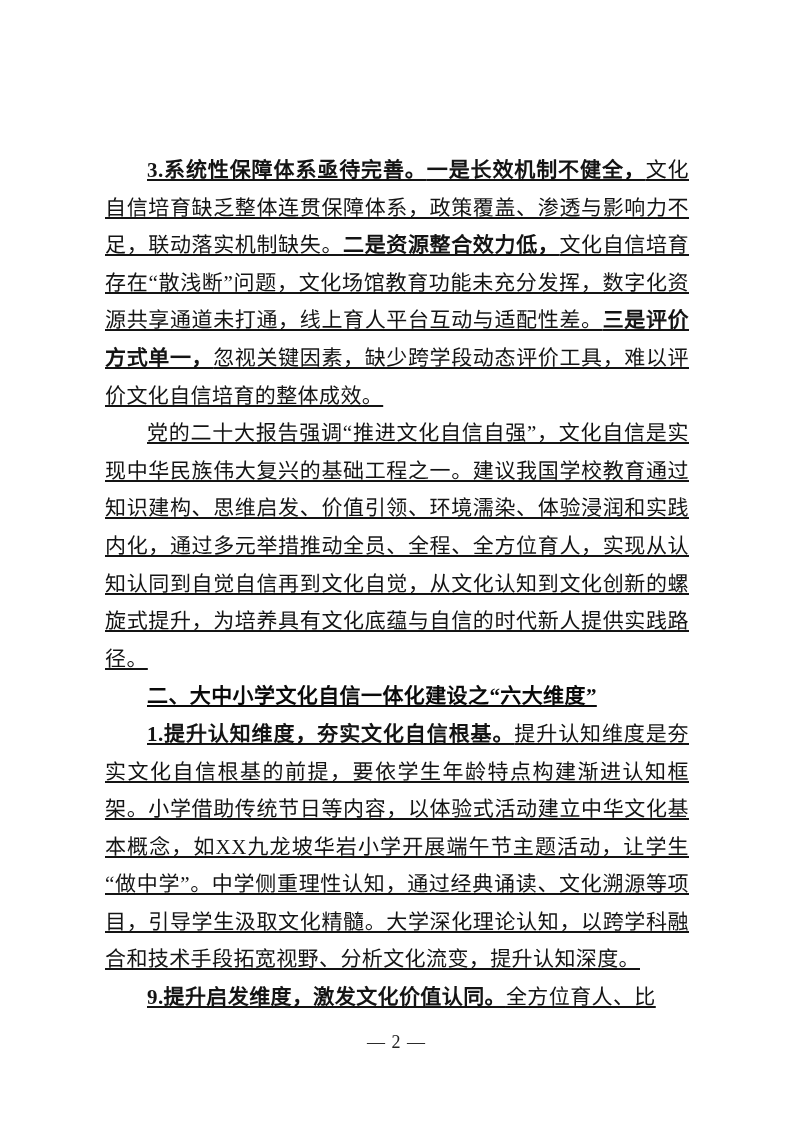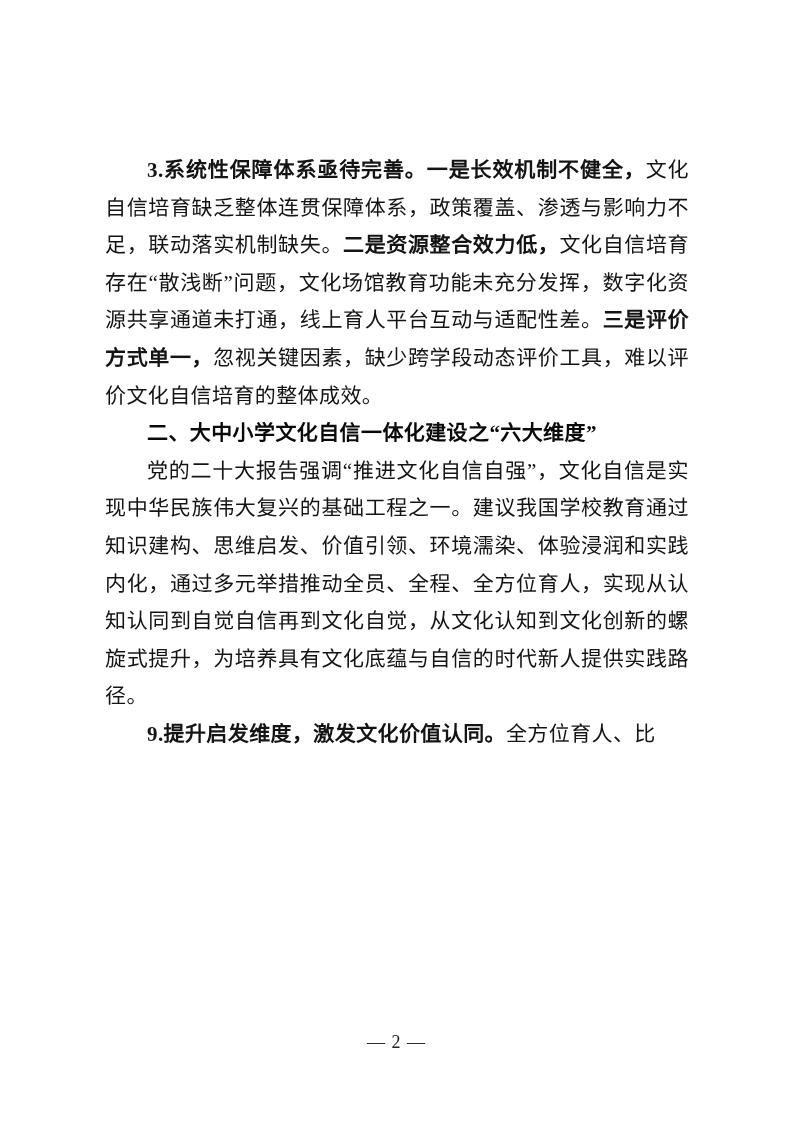--- a/index.html
+++ b/index.html
@@ -32,20 +32,21 @@
   p.para {
     margin: 0;
     font-size: 21px;
     line-height: 37.6px;
     text-align: justify;
     text-justify: inter-ideograph;
     text-indent: 2em;
     letter-spacing: 0.4px;
     word-break: break-all;
     color: #141414;
+    text-decoration: underline;
   }
   p.para .bold {
     font-weight: bold;
   }
   p.heading {
     font-weight: bold;
     color: #0a0a0a;
   }
   .page-number {
     position: absolute;
@@ -57,18 +58,19 @@
     letter-spacing: 1px;
     color: #222222;
   }
 </style>
 </head>
 <body>
 
 <div class="page">
   <div class="doc-body">
       <p class="para"><span class="run bold">3.系统性保障体系亟待完善。</span><span class="run bold">一是长效机制不健全，</span><span class="run">文化自信培育缺乏整体连贯保障体系，政策覆盖、渗透与影响力不足，联动落实机制缺失。</span><span class="run bold">二是资源整合效力低，</span><span class="run">文化自信培育存在“散浅断”问题，文化场馆教育功能未充分发挥，数字化资源共享通道未打通，线上育人平台互动与适配性差。</span><span class="run bold">三是评价方式单一，</span><span class="run">忽视关键因素，缺少跨学段动态评价工具，难以评价文化自信培育的整体成效。</span></p>
+      <p class="para"><span class="run">党的二十大报告强调“推进文化自信自强”，文化自信是实现中华民族伟大复兴的基础工程之一。建议我国学校教育通过知识建构、思维启发、价值引领、环境濡染、体验浸润和实践内化，通过多元举措推动全员、全程、全方位育人，实现从认知认同到自觉自信再到文化自觉，从文化认知到文化创新的螺旋式提升，为培养具有文化底蕴与自信的时代新人提供实践路径。</span></p>
       <p class="para heading"><span class="run bold">二、大中小学文化自信一体化建设之“六大维度”</span></p>
-      <p class="para"><span class="run">党的二十大报告强调“推进文化自信自强”，文化自信是实现中华民族伟大复兴的基础工程之一。建议我国学校教育通过知识建构、思维启发、价值引领、环境濡染、体验浸润和实践内化，通过多元举措推动全员、全程、全方位育人，实现从认知认同到自觉自信再到文化自觉，从文化认知到文化创新的螺旋式提升，为培养具有文化底蕴与自信的时代新人提供实践路径。</span></p>
+      <p class="para"><span class="run bold">1.提升认知维度，夯实文化自信根基。</span><span class="run">提升认知维度是夯实文化自信根基的前提，要依学生年龄特点构建渐进认知框架。小学借助传统节日等内容，以体验式活动建立中华文化基本概念，如XX九龙坡华岩小学开展端午节主题活动，让学生“做中学”。中学侧重理性认知，通过经典诵读、文化溯源等项目，引导学生汲取文化精髓。大学深化理论认知，以跨学科融合和技术手段拓宽视野、分析文化流变，提升认知深度。</span></p>
       <p class="para"><span class="run bold">9.提升启发维度，激发文化价值认同。</span><span class="run">全方位育人、比</span></p>
     </div>
   <div class="page-number">— 2 —</div>
 </div>
 
 </body></html>

